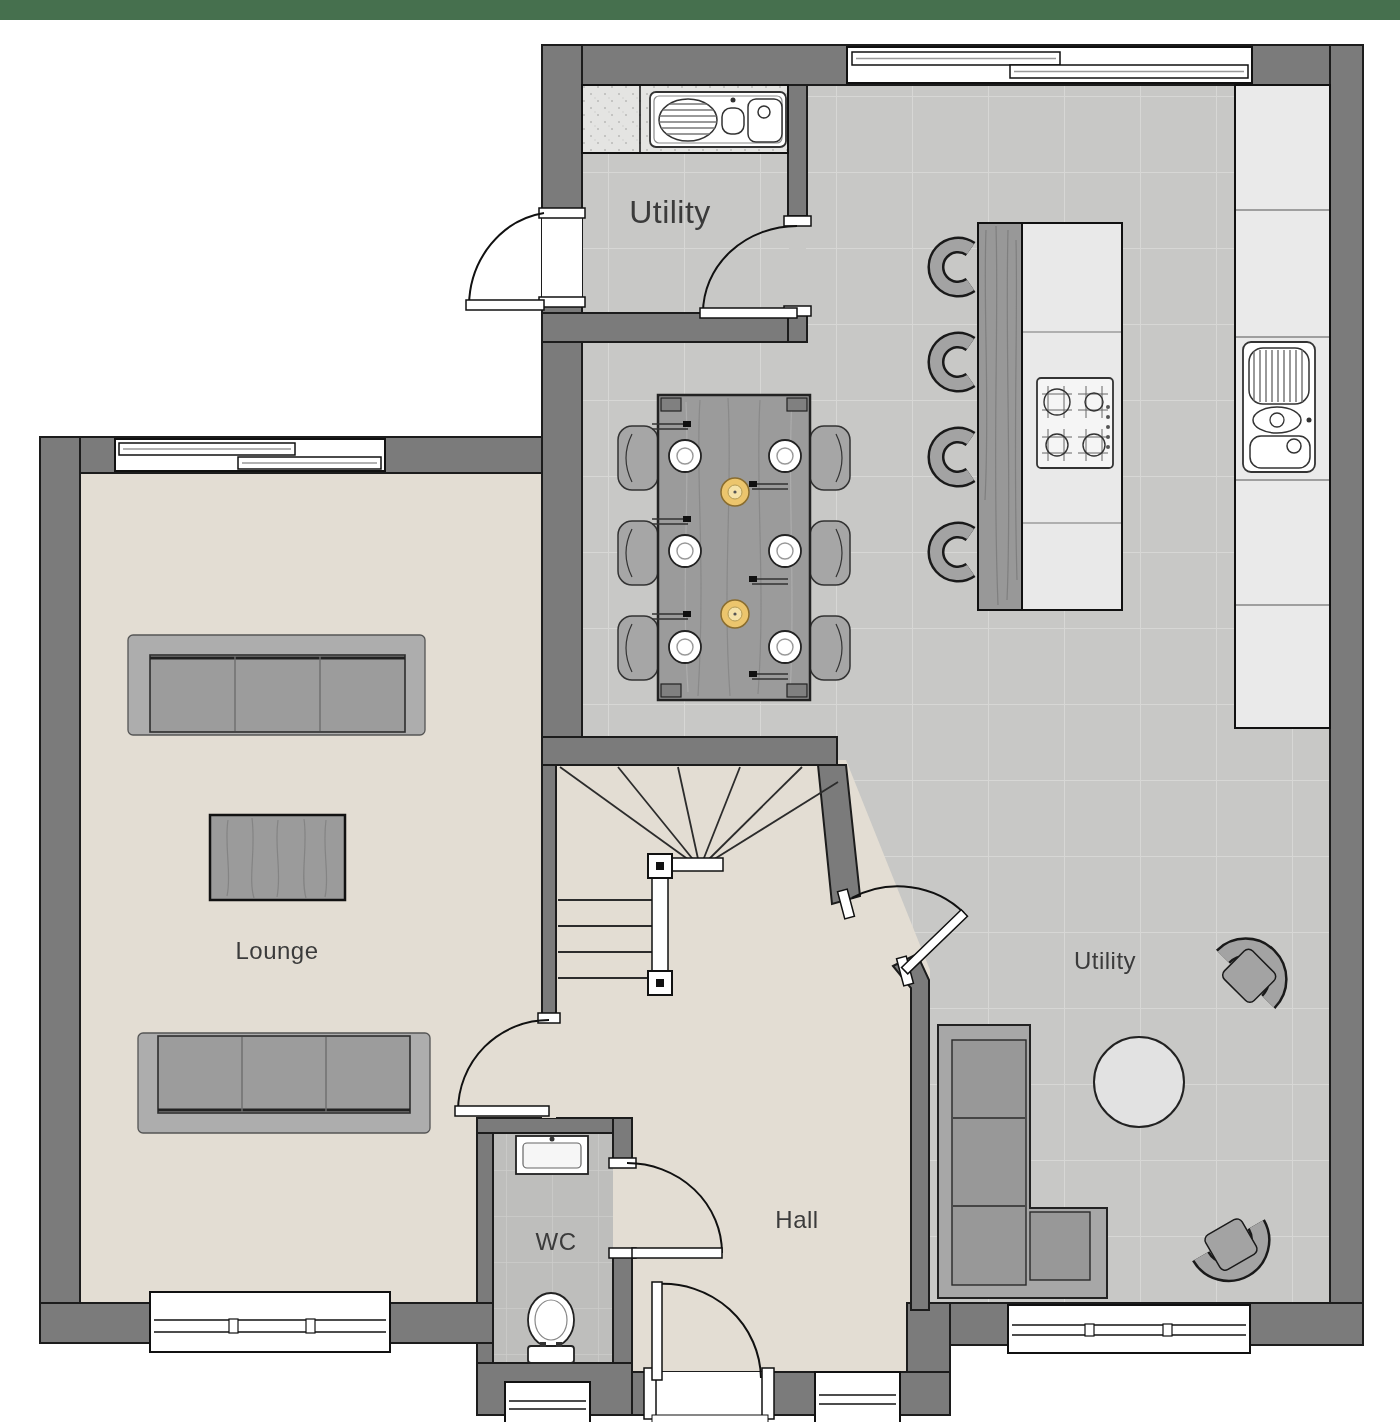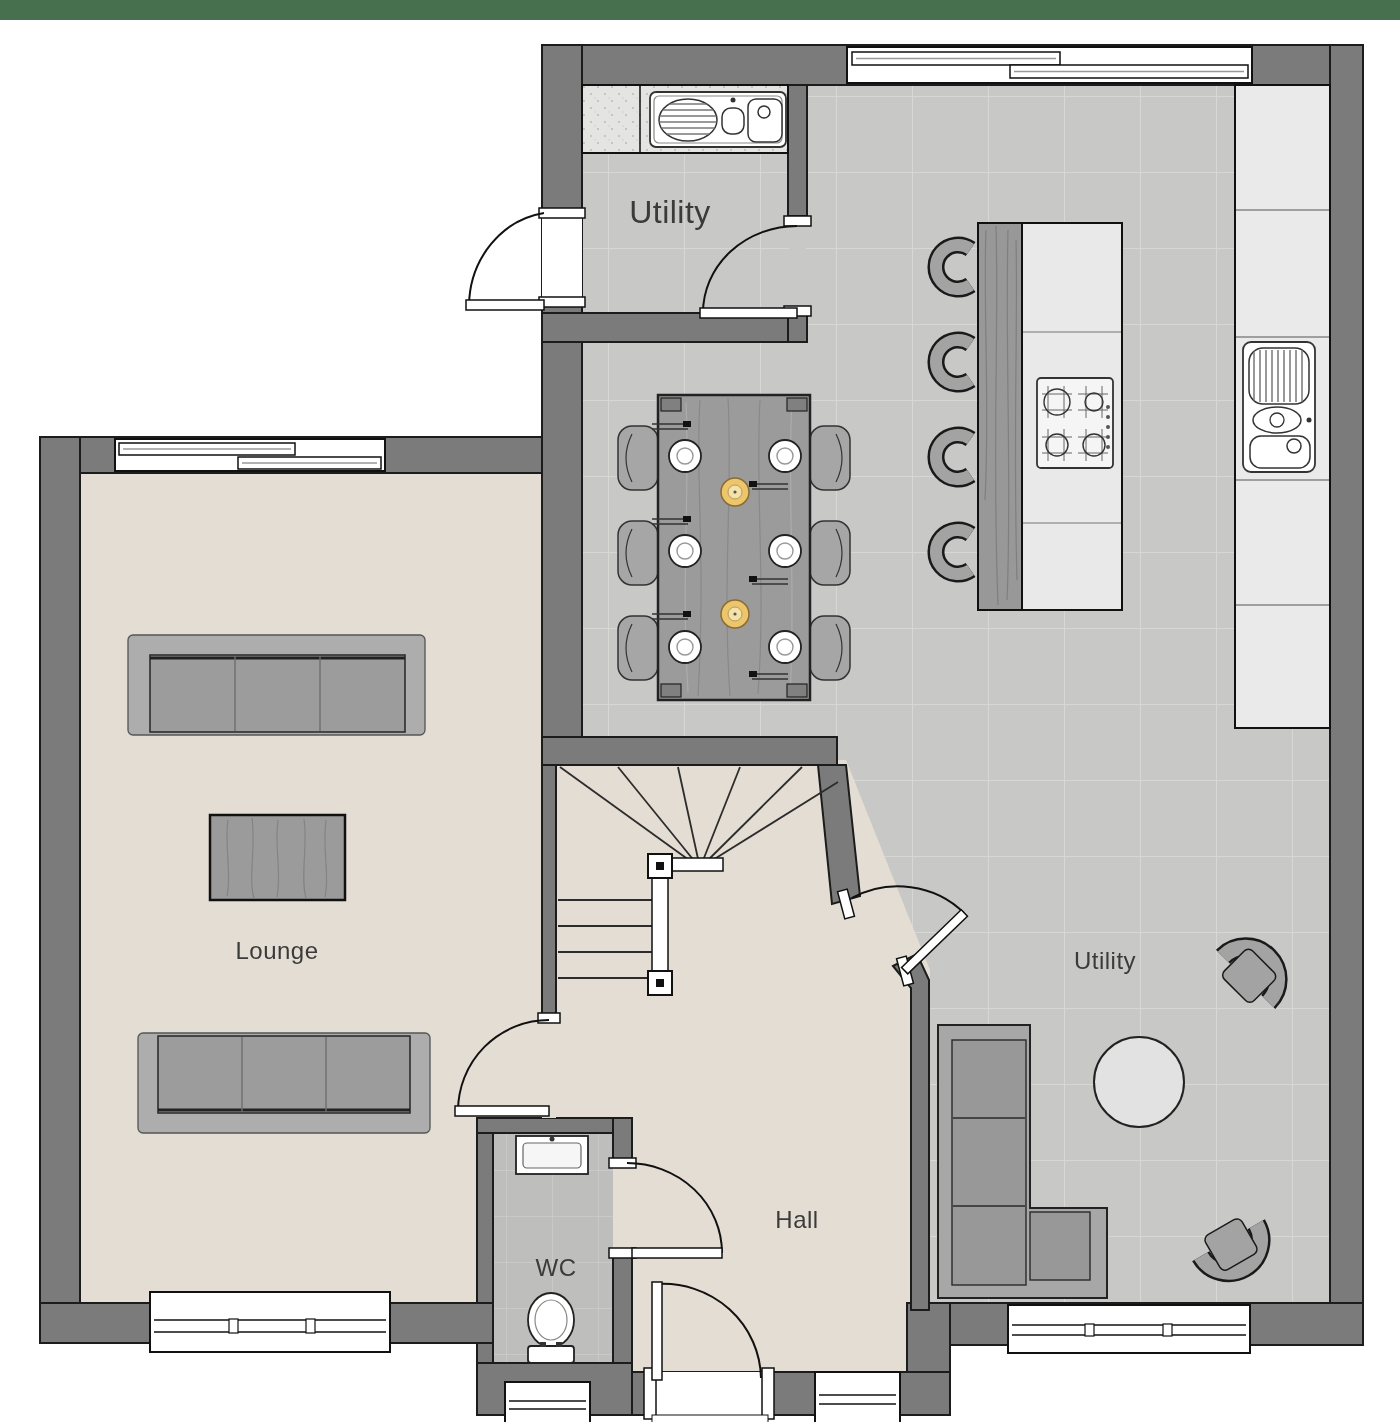--- a/index.html
+++ b/index.html
@@ -382,15 +382,15 @@
       <rect x="528" y="1326" width="46" height="17" rx="3" fill="#fff" stroke="#222" stroke-width="1.8"></rect>
       <rect x="540" y="1322" width="6" height="5" fill="#333"></rect>
       <rect x="556" y="1322" width="6" height="5" fill="#333"></rect>
     </g>
   </g>
 </svg>
 
 <div class="room-label small" style="left:670px;top:192px;">Utility</div>
 <div class="room-label" style="left:277px;top:931px;">Lounge</div>
 <div class="room-label" style="left:797px;top:1200px;">Hall</div>
-<div class="room-label" style="left:556px;top:1248px;">WC</div>
+<div class="room-label" style="left:556px;top:1222px;">WC</div>
 <div class="room-label" style="left:1105px;top:941px;">Utility</div>
 </div>
 
 </body></html>

